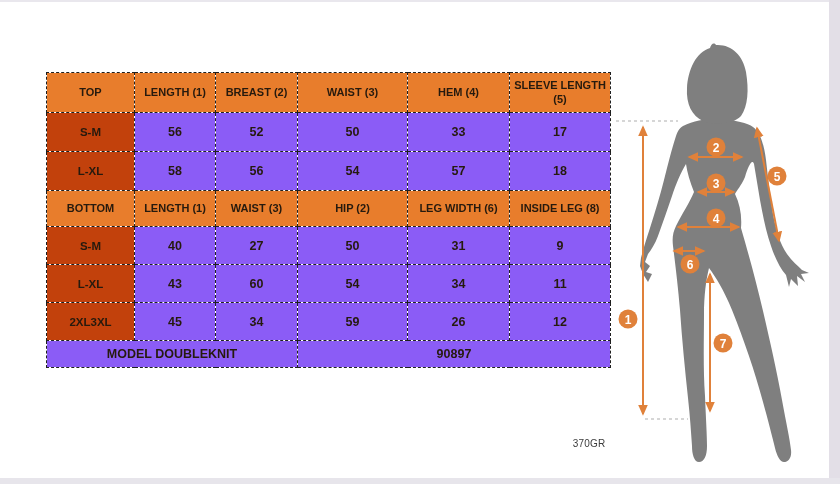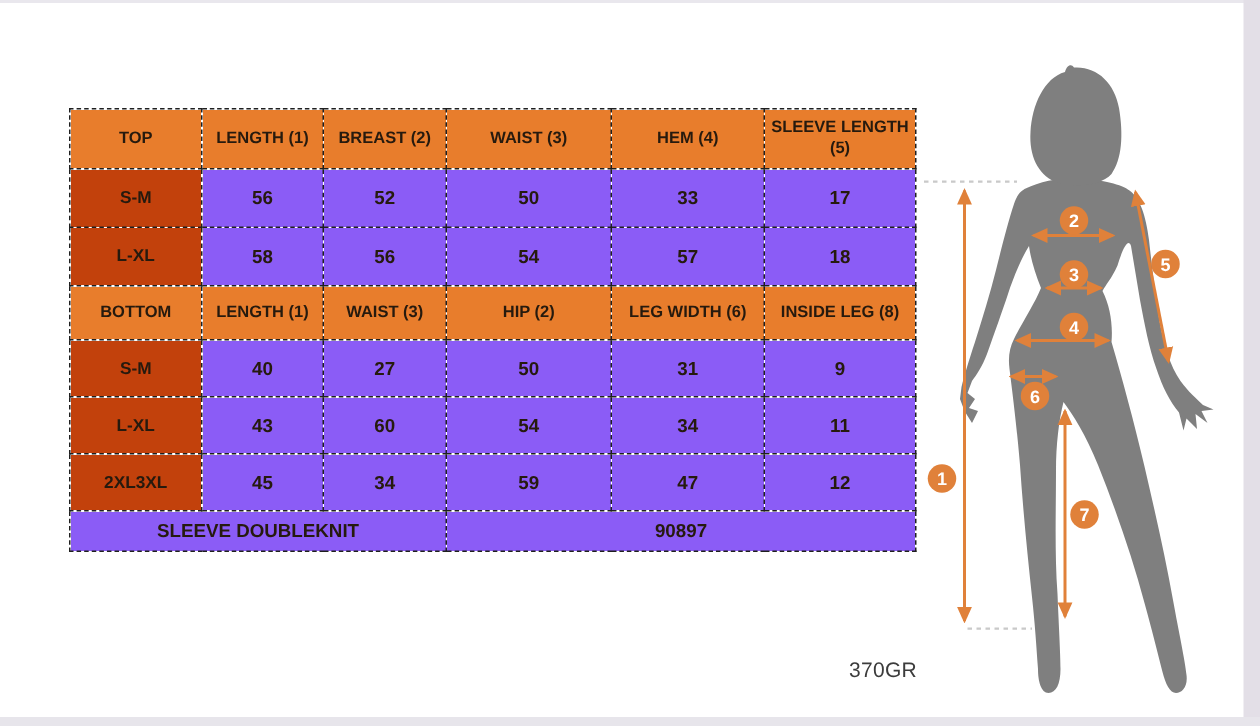--- a/index.html
+++ b/index.html
@@ -25,21 +25,21 @@
 
   tr.r-th  { height:40px;margin-left:16px; }
   tr.r-td1 { height:39px; }
   tr.r-bh  { height:36px; }
   tr.r-td2 { height:38px; }
   tr.r-fh  { height:28px; }
   tr.r-fv  { height:27px; }
 
   .footnote {
     position:absolute; left:566px; top:438px; width:46px;
-    font-size:14px; color:#3c3c3c; text-align:left; letter-spacing:0.2px;
+    font-size:10px; color:#3c3c3c; text-align:center; letter-spacing:0.2px;
   }
   svg.figure { position:absolute; left:600px; top:20px; }
   .marker-num { font-family:"Liberation Sans",sans-serif; font-weight:bold; font-size:12px; fill:#ffffff; }
 </style>
 </head>
 <body>
 
 <div class="canvas">
   <div class="top-line"></div>
   <div class="right-strip"></div>
@@ -105,26 +105,26 @@
         <td class="cell">60</td>
         <td class="cell">54</td>
         <td class="cell">34</td>
         <td class="cell">11</td>
       </tr>
       <tr class="r-td2">
         <td class="size">2XL3XL</td>
         <td class="cell">45</td>
         <td class="cell">34</td>
         <td class="cell">59</td>
-        <td class="cell">47</td>
+        <td class="cell">26</td>
         <td class="cell">12</td>
       </tr>
 
       <tr class="r-fv">
-        <td class="cell" colspan="3">SLEEVE DOUBLEKNIT</td>
+        <td class="cell" colspan="3">MODEL DOUBLEKNIT</td>
         <td class="cell" colspan="3">90897</td>
       </tr>
     </tbody>
   </table>
 
   <div class="footnote">370GR</div>
 
   <svg class="figure" width="240" height="460" viewBox="600 20 240 460">
     <defs>
       <marker id="ah" viewBox="0 0 10 10" refX="8.5" refY="5" markerWidth="5.5" markerHeight="5.5" orient="auto-start-reverse">

